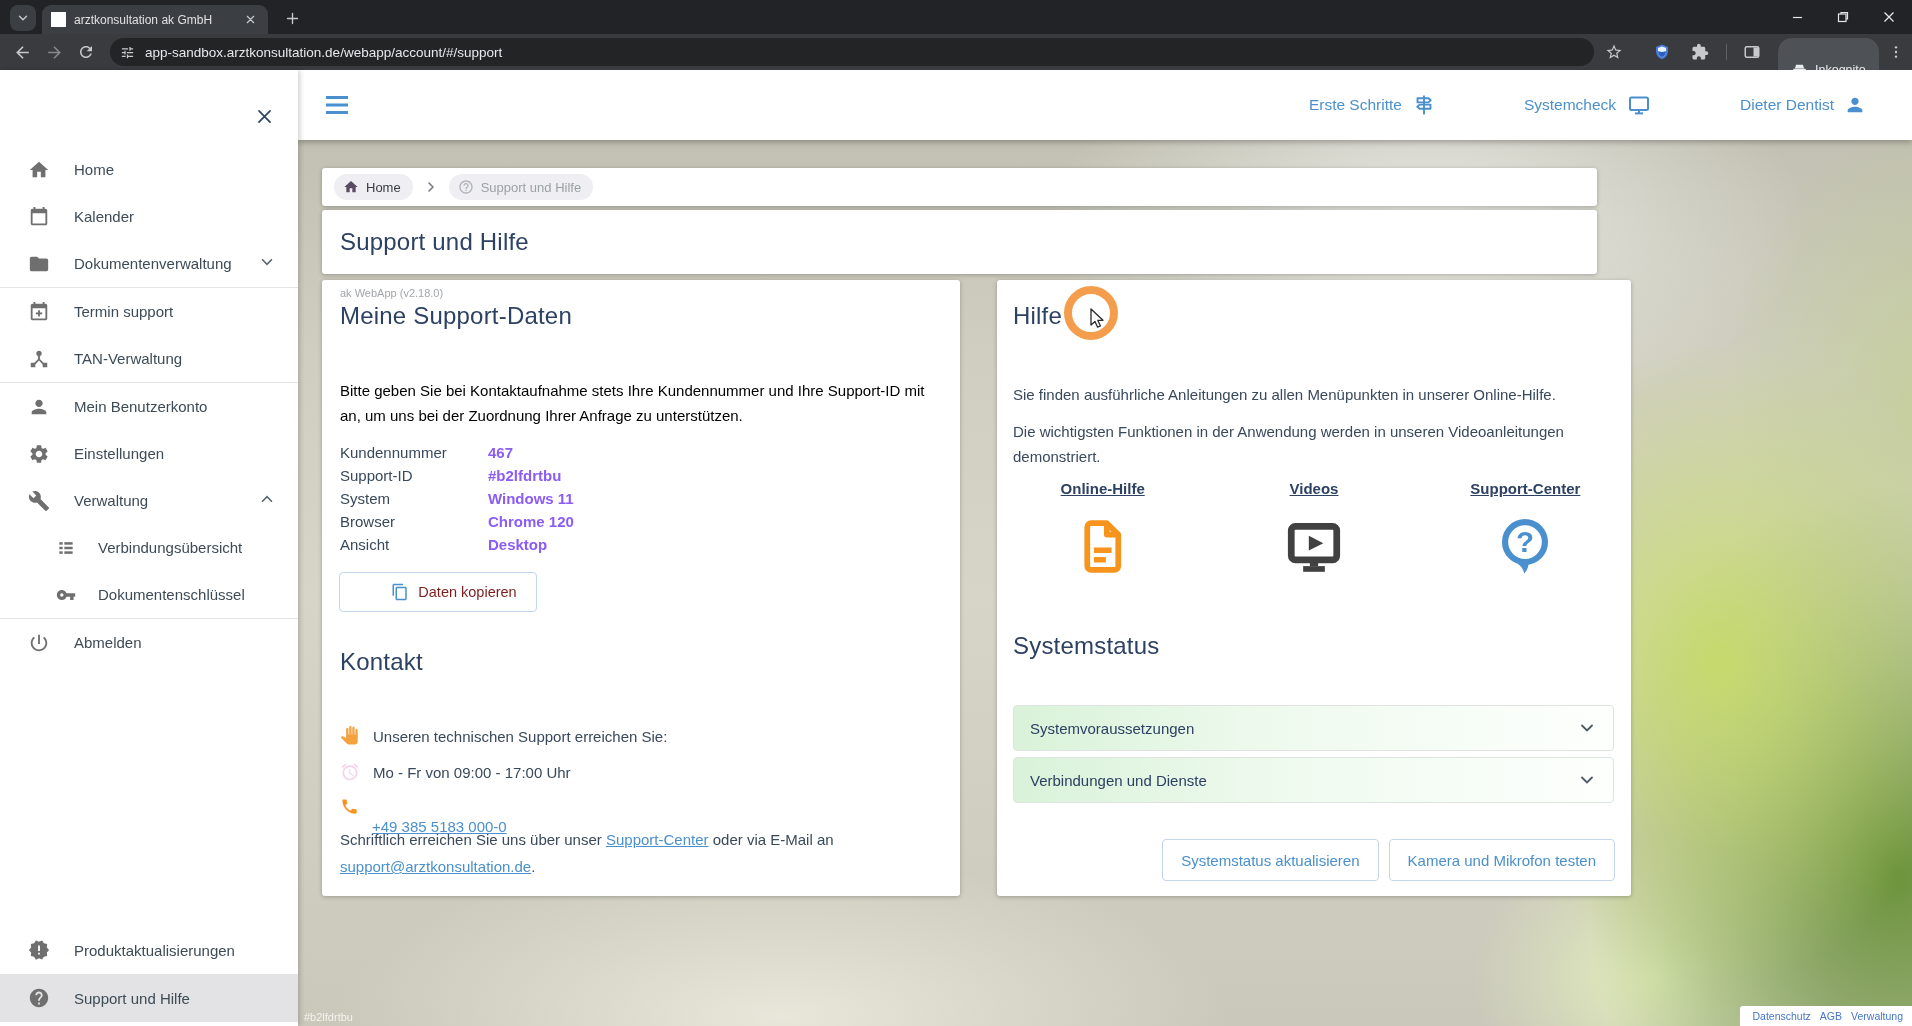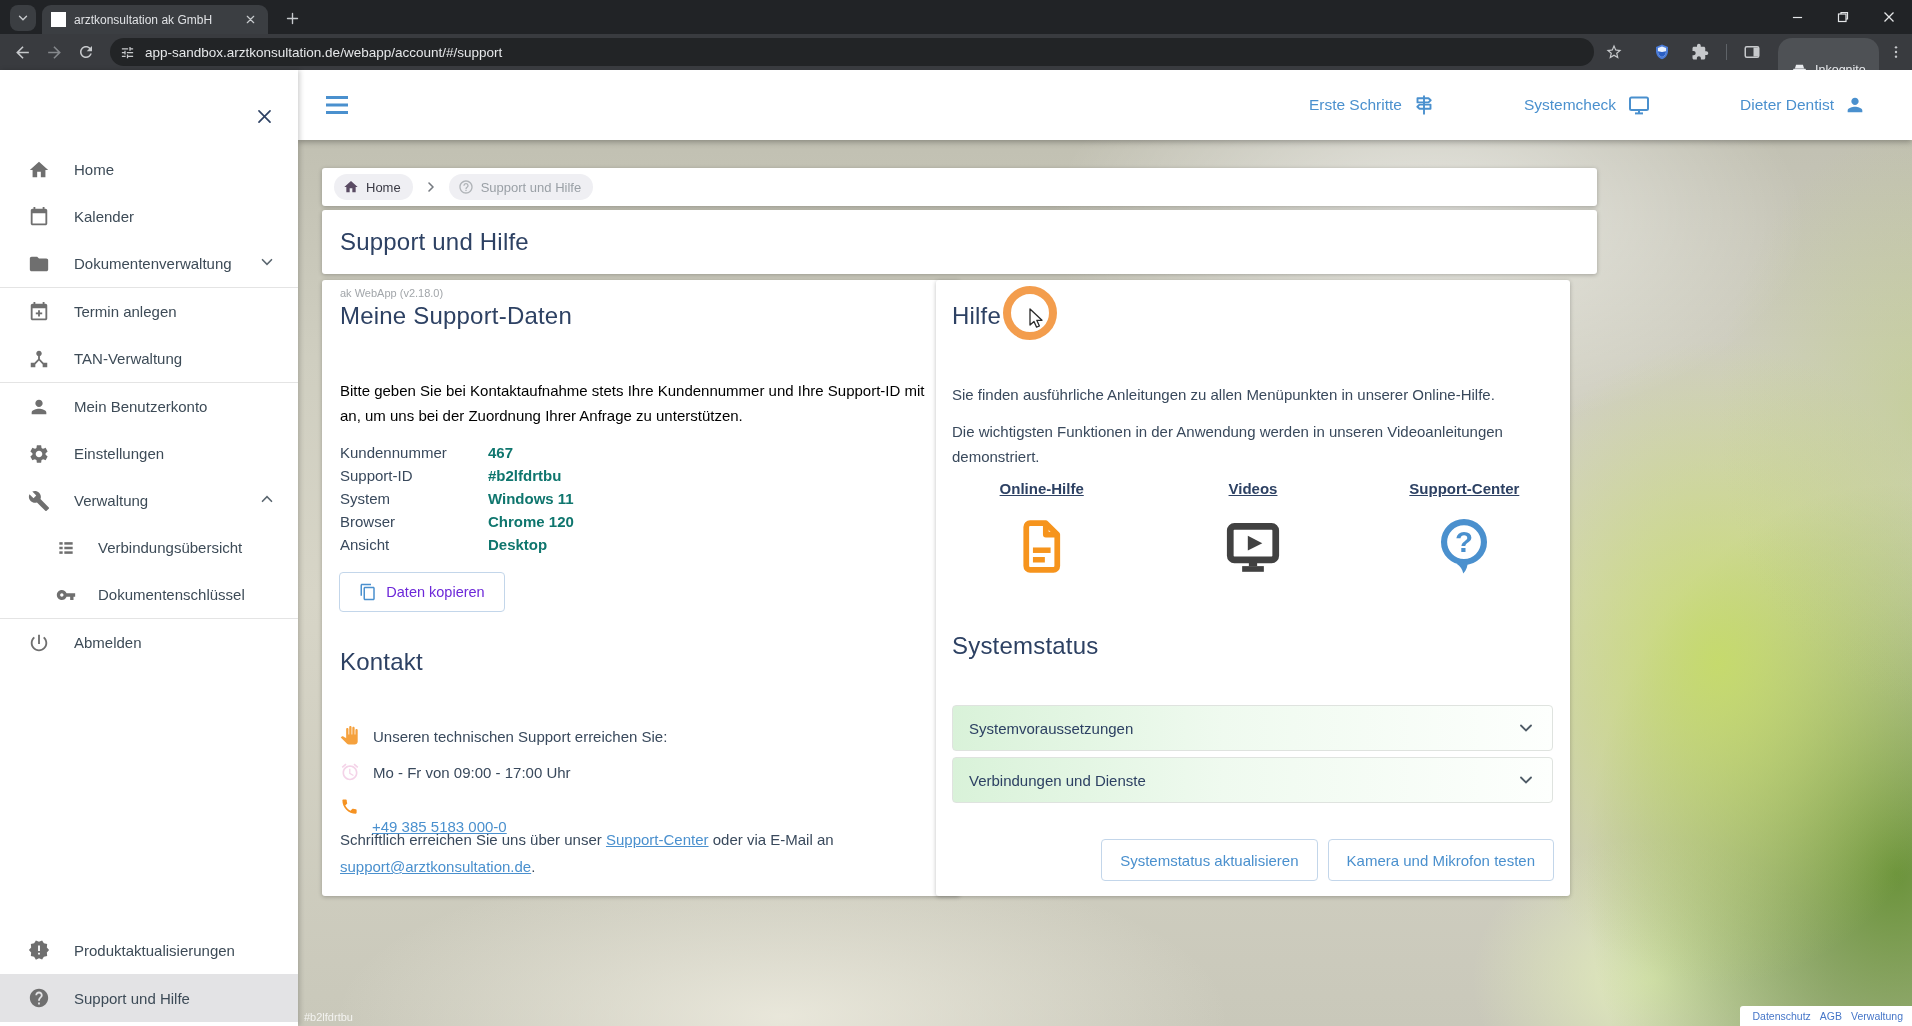--- a/index.html
+++ b/index.html
@@ -60,30 +60,30 @@
 
   .panel{position:absolute;background:#fff;border-radius:3px;box-shadow:0 1px 4px rgba(0,0,0,.25);z-index:2;}
   .breadcrumb-card{left:24px;top:98px;width:1275px;height:38px;display:flex;align-items:center;gap:10px;padding-left:12px;box-sizing:border-box;}
   .pill{height:26px;border-radius:13px;background:#efeff3;display:flex;align-items:center;padding:0 12px 0 9px;gap:7px;font-size:13px;}
   .pill-home{color:#3a3a44;}
   .pill-current{color:#9aa0a6;}
   .title-card{left:24px;top:140px;width:1275px;height:64px;display:flex;align-items:center;padding-left:18px;box-sizing:border-box;}
   .h1{font-size:24px;font-weight:400;color:#2d4163;letter-spacing:.2px;}
 
   .card-left{left:24px;top:210px;width:638px;height:616px;}
-  .card-right{left:638px;top:210px;width:634px;height:616px;}
+  .card-right{left:699px;top:210px;width:634px;height:616px;}
   .h2{position:absolute;font-size:24px;font-weight:400;color:#2d4163;letter-spacing:.2px;}
 
   .version{position:absolute;left:18px;top:7px;font-size:11px;color:#a2a6aa;}
   .intro{position:absolute;left:18px;top:98px;width:590px;font-size:15px;line-height:25px;color:#000000;}
   .fields{position:absolute;left:18px;top:161px;}
   .frow{display:flex;font-size:15px;color:#39495c;height:23px;align-items:center;}
   .flabel{width:148px;}
-  .fval{font-weight:700;color:#0f766e;}
-  .copy-btn{position:absolute;left:17px;top:292px;width:164px;height:38px;border:1px solid #c3d6ea;border-radius:4px;background:#fff;display:flex;align-items:center;justify-content:center;gap:9px;color:#6d28d9;font-size:14.5px;cursor:pointer;}
+  .fval{font-weight:700;color:#8b5cf6;}
+  .copy-btn{position:absolute;left:17px;top:292px;width:164px;height:38px;border:1px solid #c3d6ea;border-radius:4px;background:#fff;display:flex;align-items:center;justify-content:center;gap:9px;color:#7f1d1d;font-size:14.5px;cursor:pointer;padding-left:32px;}
   .crow{position:absolute;left:18px;display:flex;align-items:center;gap:13px;font-size:15px;color:#39495c;height:24px;}
   .a-blue{color:#4a90ce;text-decoration:underline;cursor:pointer;margin-top:40px;}
   .written{position:absolute;left:18px;top:546px;width:594px;font-size:15px;line-height:27px;color:#39495c;}
 
   .click-ring{position:absolute;left:67px;top:6px;width:38px;height:38px;border:8px solid rgba(242,149,62,.92);border-radius:50%;z-index:4;}
   .cursor-arrow{position:absolute;left:89px;top:27px;z-index:5;}
   .hp1{position:absolute;left:16px;top:102px;width:600px;font-size:15px;line-height:25px;color:#39495c;}
   .hp2{position:absolute;left:16px;top:139px;width:600px;font-size:15px;line-height:25px;color:#39495c;}
   .hlink-row{position:absolute;left:0;top:200px;width:100%;display:flex;}
   .hlink{flex:1;text-align:center;font-size:15px;font-weight:700;color:#2d4163;text-decoration:underline;cursor:pointer;}
@@ -245,21 +245,21 @@
         </div>
         <div class="sdivider"></div>
         <div class="srow">
           <span class="sic">
               <svg width="22" height="22" viewBox="0 0 24 24" fill="#6f6f6f">
                 <path d="M19 3h-1V1h-2v2H8V1H6v2H5c-1.11 0-2 .9-2 2v14c0 1.1.89 2 2 2h14c1.1 0 2-.9 2-2V5c0-1.1-.9-2-2-2zm0 16H5V8h14v11z"></path>
                 <path d="M11 10h2v7h-2z"></path>
                 <path d="M8.5 12.5h7v2h-7z"></path>
               </svg>
             </span>
-          <span>Termin anlegen</span>
+          <span>Termin support</span>
         </div>
         <div class="srow">
           <span class="sic">
               <svg width="22" height="22" viewBox="0 0 24 24" fill="#6f6f6f">
                 <path d="M17 16l-4-4V8.82C14.16 8.4 15 7.3 15 6c0-1.66-1.34-3-3-3S9 4.34 9 6c0 1.3.84 2.4 2 2.82V12l-4 4H3v5h5v-3.05l4-4.2 4 4.2V21h5v-5h-4z"></path>
               </svg>
             </span>
           <span>TAN-Verwaltung</span>
         </div>
         <div class="sdivider"></div>

